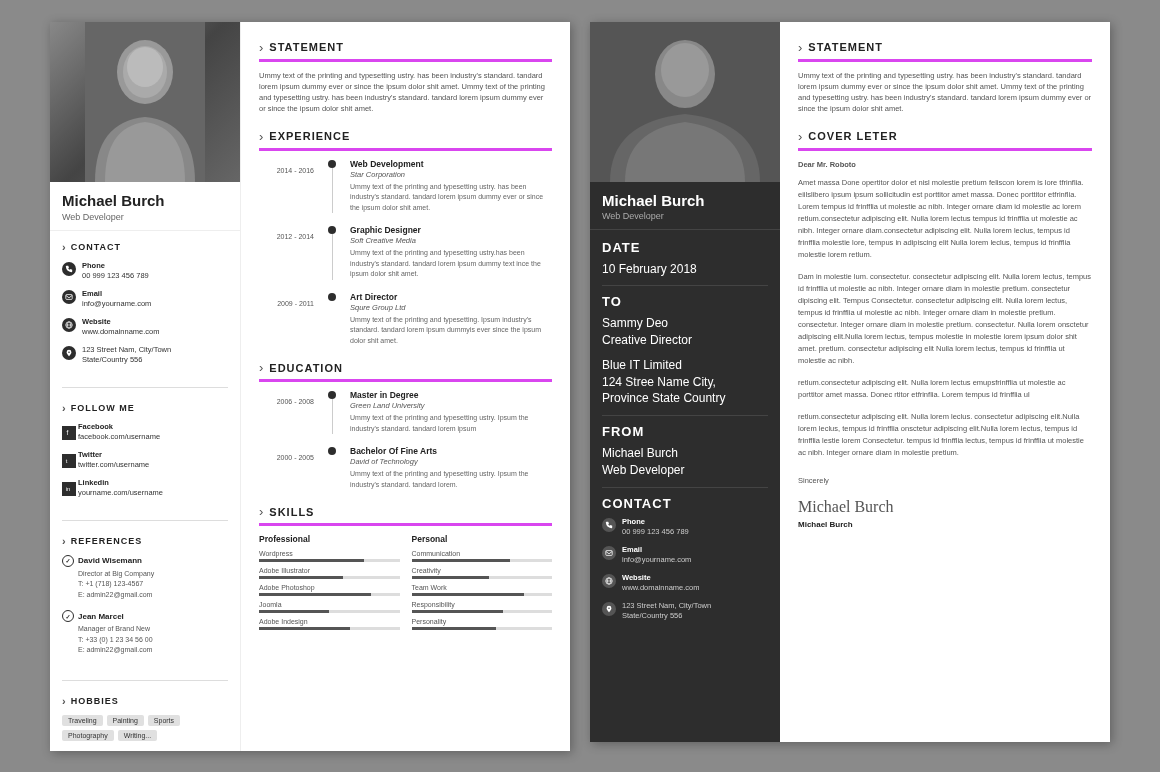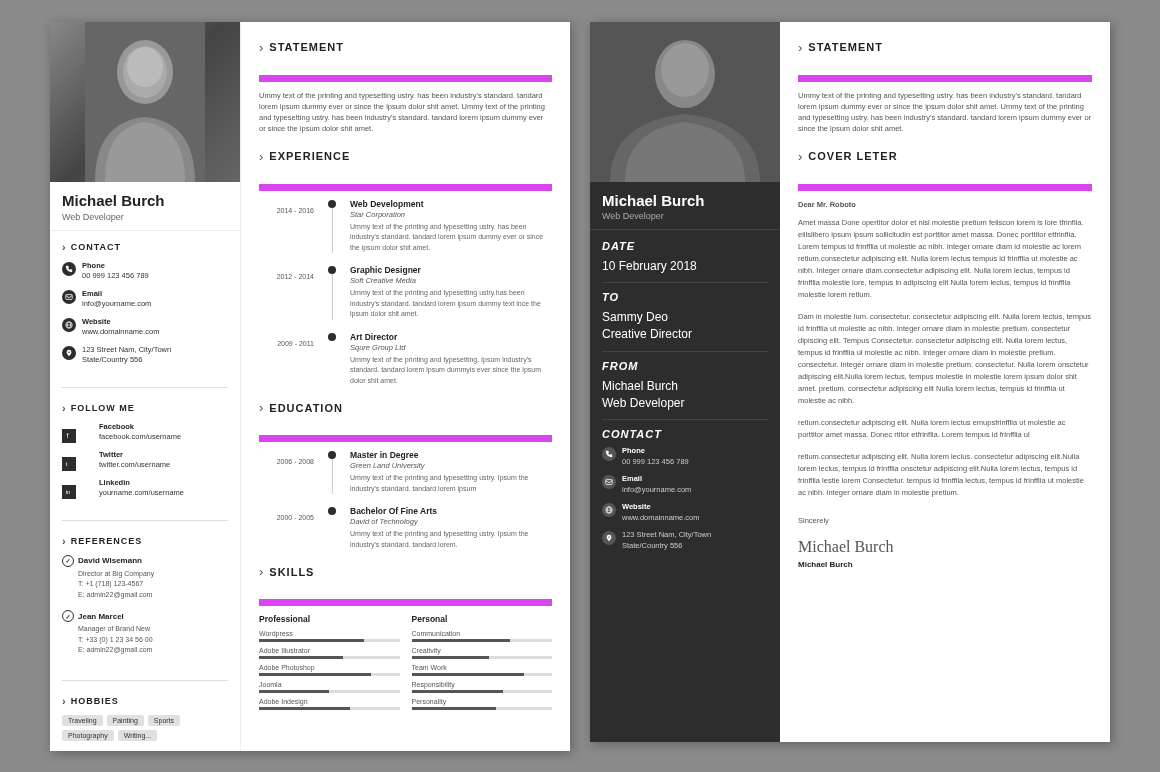--- a/index.html
+++ b/index.html
@@ -113,22 +113,22 @@
       color: #222;
       display: block;
     }
     .sidebar-divider {
       height: 1px;
       background: #ddd;
       margin: 4px 12px;
     }
     .social-item {
       display: flex;
-      align-items: flex-end;
-      gap: 23px;
+      align-items: center;
+      gap: 2px;
       margin-bottom: 7px;
     }
     .social-icon {
       width: 14px;
       height: 14px;
       background: #2d2d2d;
       flex-shrink: 0;
       display: flex;
       align-items: center;
       justify-content: center;
@@ -189,22 +189,22 @@
       flex: 1;
       padding: 18px 18px;
       background: #fff;
       border-left: 1px solid #eee;
     }
     .section-header {
       display: flex;
       align-items: center;
       gap: 6px;
       margin-bottom: 8px;
-      padding-bottom: 20px;
-      border-bottom: 7px solid #d946ef;
+      padding-bottom: 4px;
+      border-bottom: 3px solid #d946ef;
     }
     .section-header-title {
       font-size: 11px;
       font-weight: bold;
       color: #222;
       letter-spacing: 1px;
     }
     .section-header::before {
       content: '›';
       font-size: 13px;
@@ -329,26 +329,25 @@
     }
     .p2-name-area .title {
       font-size: 9px;
       color: #aaa;
       margin-top: 2px;
     }
     .p2-section {
       padding: 10px 12px;
     }
     .p2-section-title {
-      font-size: 11px;
+      font-size: 13px;
       font-weight: bold;
       color: #fff;
       letter-spacing: 1px;
       margin-bottom: 6px;
-      font-style: italic;
     }
     .p2-value {
       font-size: 12px;
       color: #fff;
       line-height: 1.4;
       margin-bottom: 8px;
     }
     .p2-divider {
       height: 1px;
       background: #444;
@@ -756,20 +755,25 @@
       </div>
       <div class="p2-section">
         <div class="p2-section-title">DATE</div>
         <div class="p2-value">10 February 2018</div>
         <div class="p2-divider"></div>
         <div class="p2-section-title">TO</div>
         <div class="p2-value">
           <span>Sammy Deo</span><br>
           <span>Creative Director</span>
         </div>
+        <div class="p2-value">
+          <span>Blue IT Limited</span><br>
+          <span style="white-space:pre-line">124 Stree Name City,
+Province State Country</span>
+        </div>
         <div class="p2-divider"></div>
         <div class="p2-section-title">FROM</div>
         <div class="p2-value">
           <span>Michael Burch</span><br>
           <span>Web Developer</span>
         </div>
         <div class="p2-divider"></div>
         <div class="p2-section-title">CONTACT</div>
         <div class="p2-contact-item">
           <div class="p2-contact-icon">

